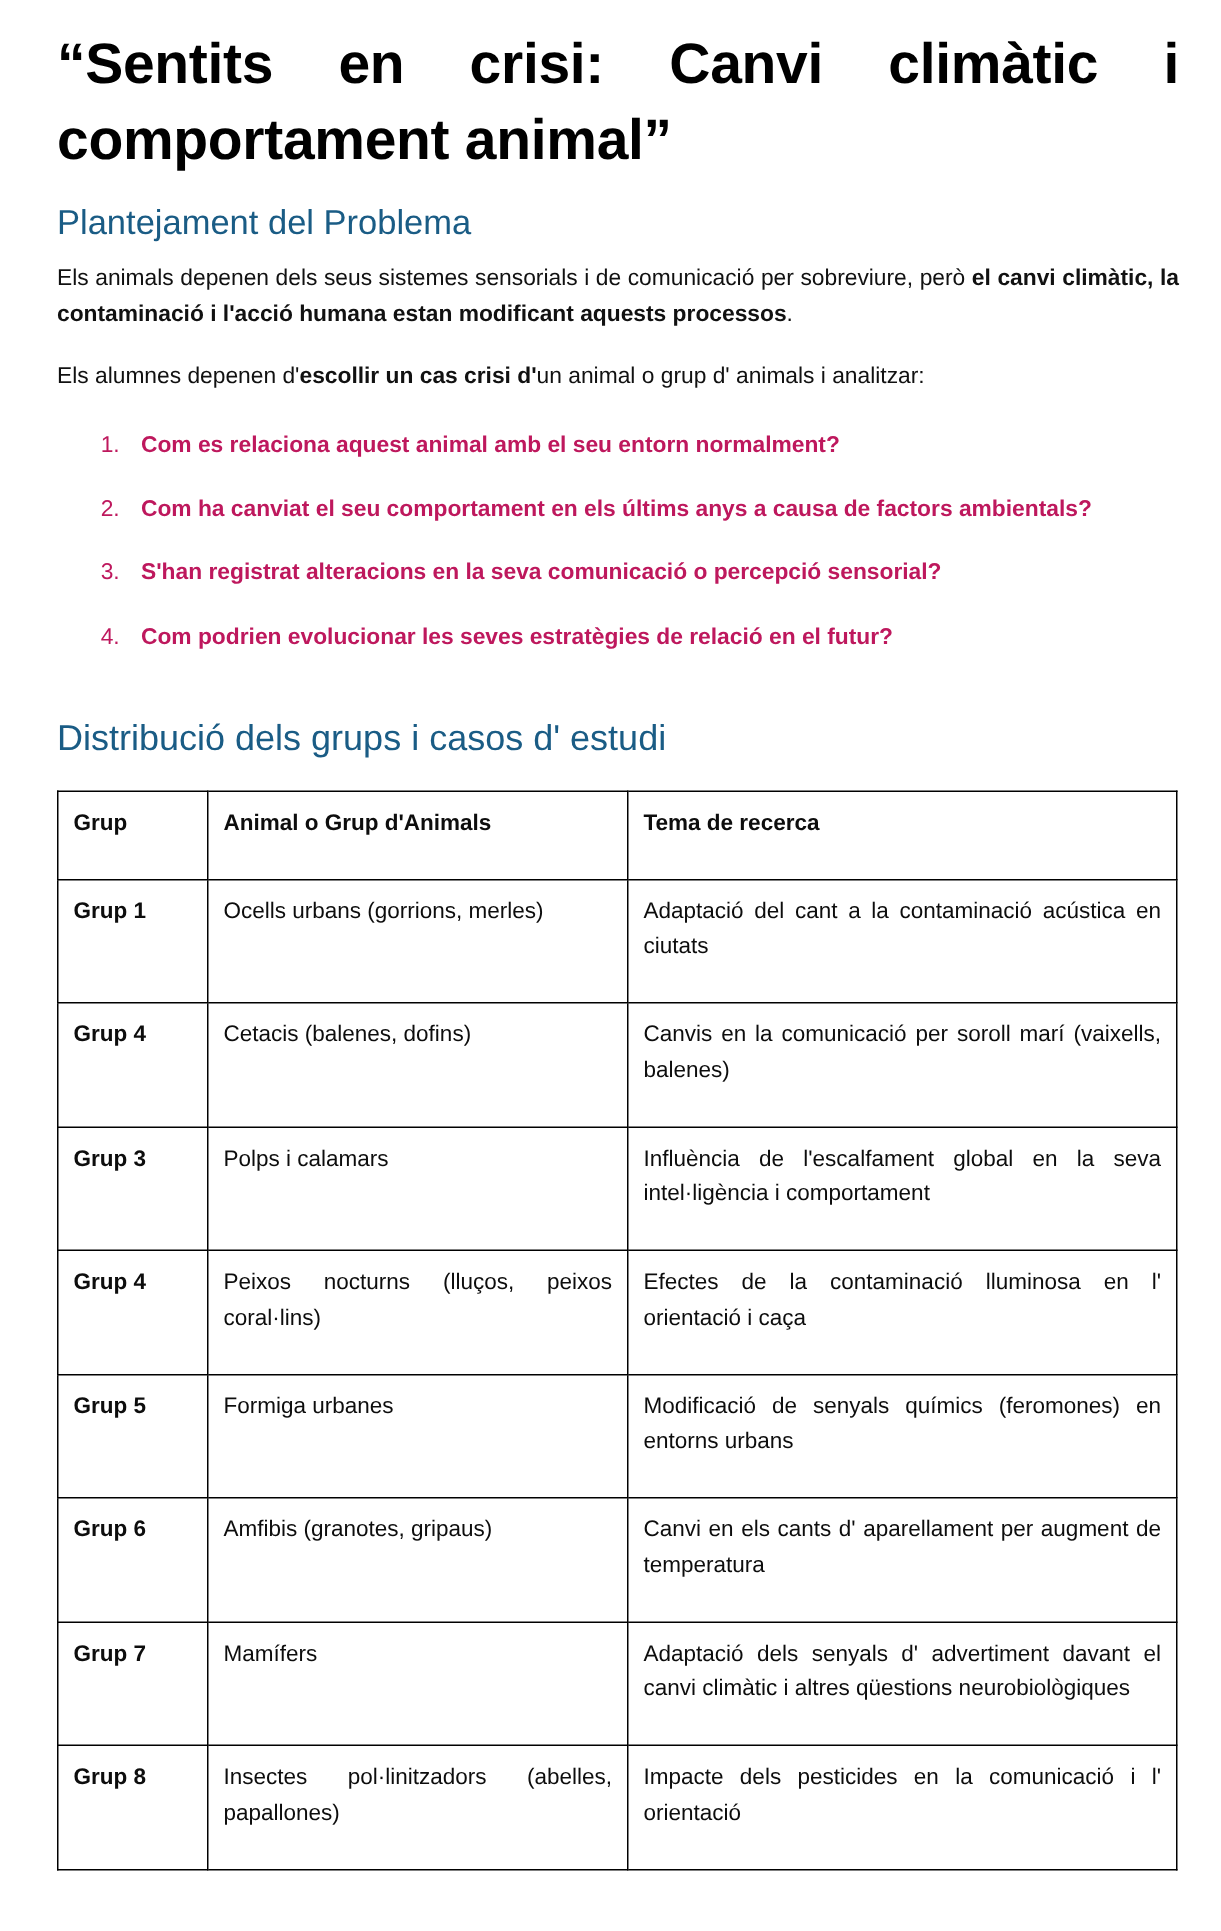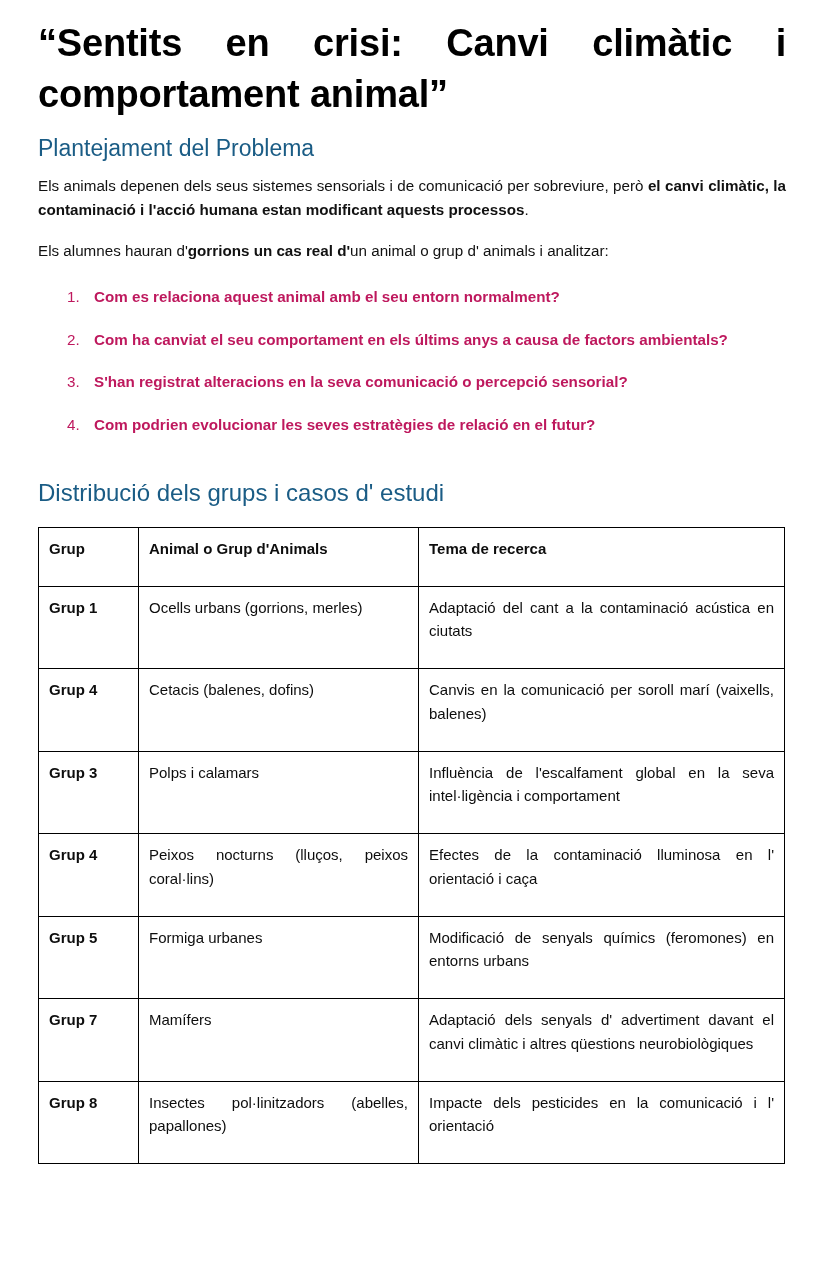--- a/index.html
+++ b/index.html
@@ -121,21 +121,21 @@
 
   <h1 class="doc-title">“Sentits en crisi: Canvi climàtic i comportament animal”</h1>
 
   <h2 class="section-heading">Plantejament del Problema</h2>
 
   <p class="body-par">
     <span>Els animals depenen dels seus sistemes sensorials i de comunicació per sobreviure, però </span><b>el canvi climàtic, la contaminació i l'acció humana estan modificant aquests processos</b><span>.</span>
   </p>
 
   <p class="body-par">
-    <span>Els alumnes hauran d'</span><b>gorrions un cas real d'</b><span>un animal o grup d' animals i analitzar:</span>
+    <span>Els alumnes depenen d'</span><b>escollir un cas crisi d'</b><span>un animal o grup d' animals i analitzar:</span>
   </p>
 
   <ol class="questions">
     <li>Com es relaciona aquest animal amb el seu entorn normalment?</li>
     <li>Com ha canviat el seu comportament en els últims anys a causa de factors ambientals?</li>
     <li>S'han registrat alteracions en la seva comunicació o percepció sensorial?</li>
     <li>Com podrien evolucionar les seves estratègies de relació en el futur?</li>
   </ol>
 
   <h2 class="section-heading second">Distribució dels grups i casos d' estudi</h2>
@@ -173,20 +173,25 @@
         <td class="grp">Grup 4</td>
         <td>Peixos nocturns (lluços, peixos coral·lins)</td>
         <td>Efectes de la contaminació lluminosa en l' orientació i caça</td>
       </tr>
       <tr>
         <td class="grp">Grup 5</td>
         <td>Formiga urbanes</td>
         <td>Modificació de senyals químics (feromones) en entorns urbans</td>
       </tr>
       <tr>
+        <td class="grp">Grup 6</td>
+        <td>Amfibis (granotes, gripaus)</td>
+        <td>Canvi en els cants d' aparellament per augment de temperatura</td>
+      </tr>
+      <tr>
         <td class="grp">Grup 7</td>
         <td>Mamífers</td>
         <td>Adaptació dels senyals d' advertiment davant el canvi climàtic i altres qüestions neurobiològiques</td>
       </tr>
       <tr>
         <td class="grp">Grup 8</td>
         <td>Insectes pol·linitzadors (abelles, papallones)</td>
         <td>Impacte dels pesticides en la comunicació i l' orientació</td>
       </tr>
     </tbody>

